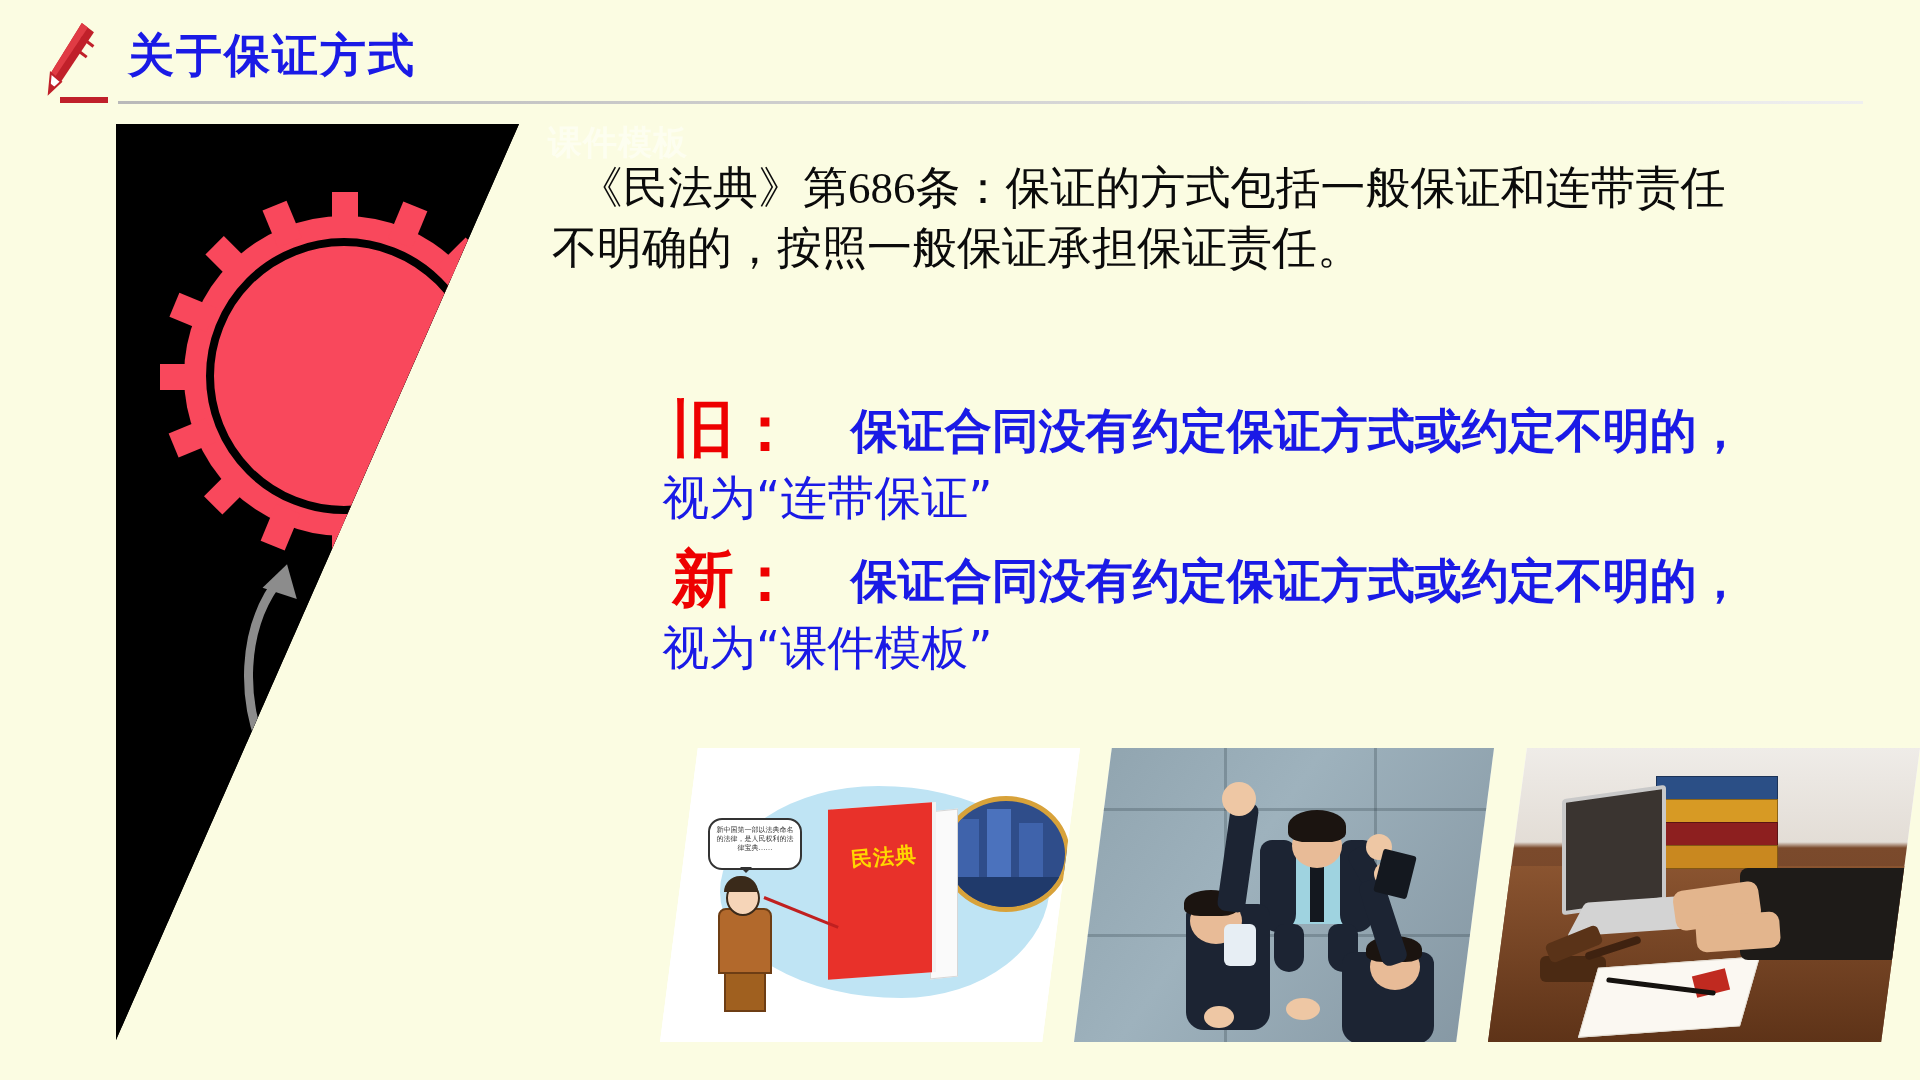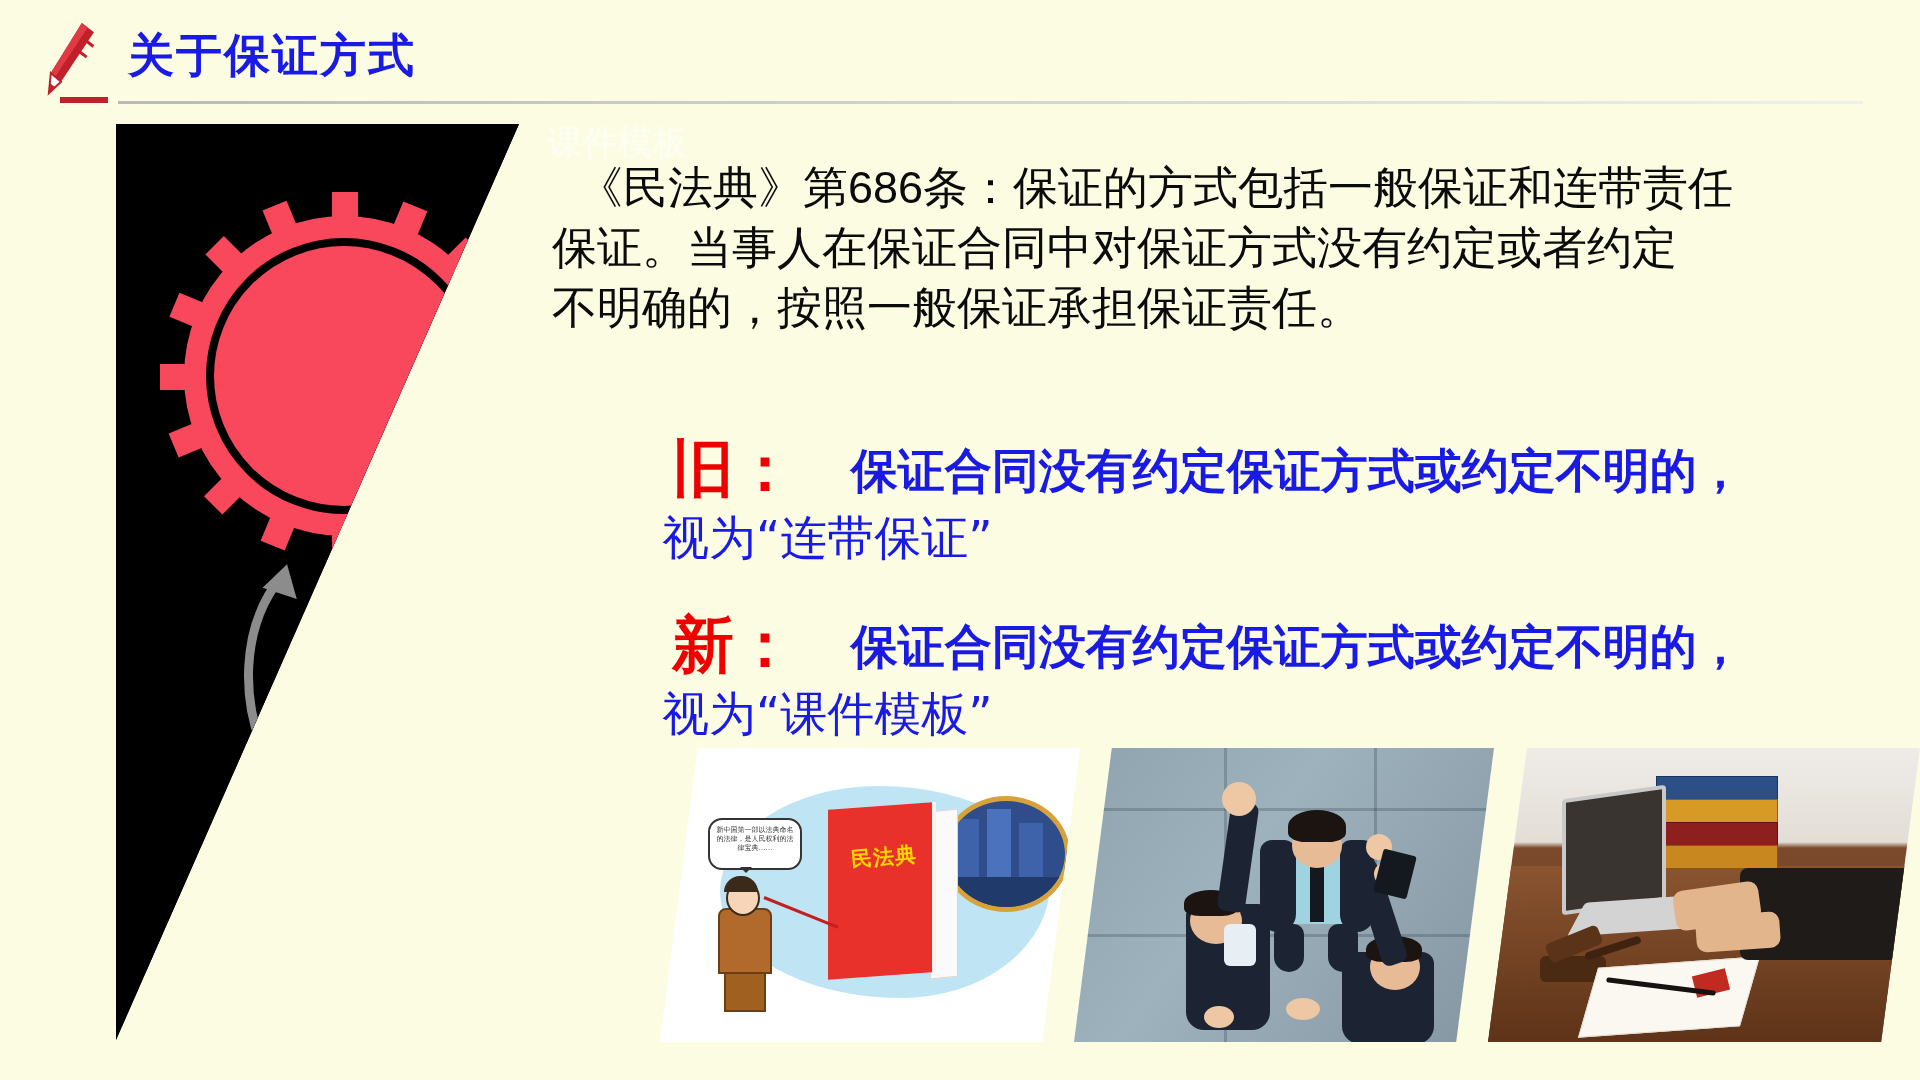--- a/index.html
+++ b/index.html
@@ -38,42 +38,42 @@
   
   .ghost-text{
     position:absolute;left:548px;top:120px;
     font-size:34px;font-weight:bold;color:#FDFEF0;
     letter-spacing:1px;white-space:nowrap;
   }
   .law-para{
     position:absolute;left:552px;top:158px;width:1320px;
     font-size:45px;line-height:60px;color:#0b0b0b;
     text-align:justify;
-    font-family:Liberation Sans, sans-serif;
+    font-family:Liberation Serif, serif;
   }
   .law-para .indent{display:inline-block;width:26px;}
 
   
   .compare{
     position:absolute;left:672px;top:395px;width:1240px;
   }
   .cmp-line{
     font-size:47px;line-height:68px;font-weight:bold;color:#1A1AE6;
     white-space:nowrap;
   }
   .cmp-line .marker{
     color:#EE0000;font-size:62px;font-weight:bold;
     vertical-align:-3px;letter-spacing:0px;
   }
   .cmp-line .gap{display:inline-block;width:22px;}
   .cmp-cont{
     font-size:47px;line-height:66px;font-weight:normal;color:#1A1AE6;
     white-space:nowrap;margin-left:-10px;
   }
-  .cmp-block{margin-bottom:14px;margin-top:40px;}
+  .cmp-block{margin-bottom:14px;}
 
   
   .photos{position:absolute;left:660px;top:748px;width:1260px;height:294px;}
   .photo{
     position:absolute;top:0;height:294px;
     -webkit-clip-path:polygon(9% 0,100% 0,91% 100%,0 100%);
     clip-path:polygon(9% 0,100% 0,91% 100%,0 100%);
     overflow:hidden;background:#fff;
   }
   .photo-1{left:0;width:420px;}
@@ -265,21 +265,20 @@
         <path d="M520 676 C 556 734 544 800 488 836"></path>
       </g>
       <polygon points="482,824 482,862 446,842" fill="#8C8C8C"></polygon>
     </svg>
   </div>
 
   <div class="ghost-text">课件模板</div>
 
   <div class="law-para">
     <div><span class="indent"></span><span>《民法典》第686条：保证的方式包括一般保证和连带责任</span></div>
-    <div><span>保证。当事人在保证合同中对保证方式没有约定或者约定</span></div>
     <div><span>不明确的，按照一般保证承担保证责任。</span></div>
   </div>
 
   <div class="compare">
 
     <div class="cmp-block">
       <div class="cmp-line">
         <span class="marker">旧：</span>
         <span class="gap"></span>
         <span>保证合同没有约定保证方式或约定不明的，</span>

